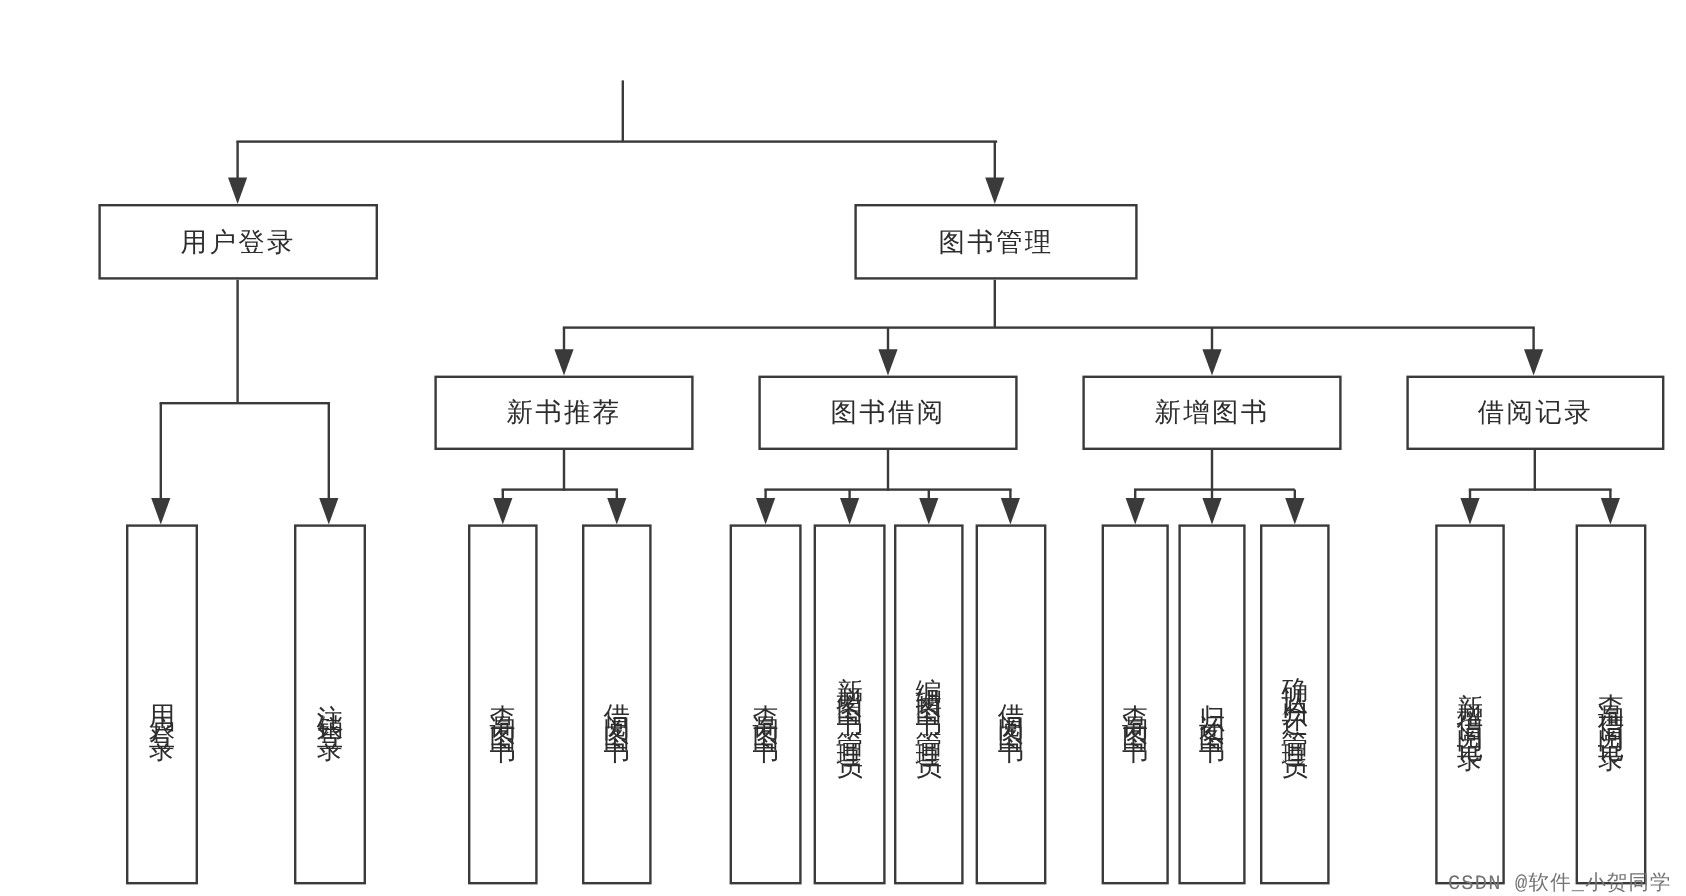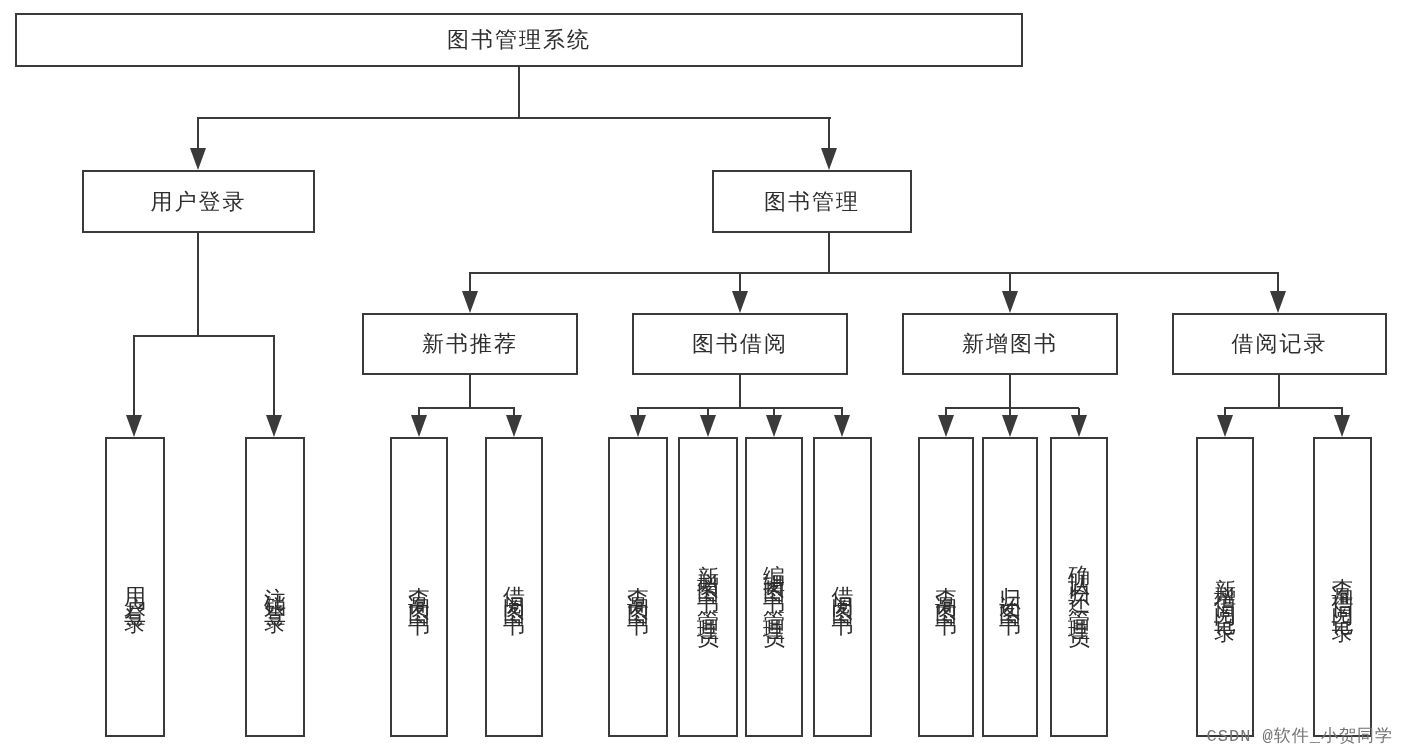--- a/index.html
+++ b/index.html
@@ -90,28 +90,25 @@
   <div class="line v" style="left:1078px;top:408px;height:10px;"></div>
   <div class="arr" style="left:1071px;top:415px;"></div>
 
   <div class="line v" style="left:1278px;top:375px;height:34px;"></div>
   <div class="line h" style="left:1224px;top:407px;width:119px;"></div>
   <div class="line v" style="left:1224px;top:408px;height:10px;"></div>
   <div class="arr" style="left:1217px;top:415px;"></div>
   <div class="line v" style="left:1341px;top:408px;height:10px;"></div>
   <div class="arr" style="left:1334px;top:415px;"></div>
 
-  <div class="hbox" style="left:15px;top:13px;width:1008px;height:54px;">
-    <span>图书管理系统</span>
-  </div>
 
   <div class="hbox" style="left:82px;top:170px;width:233px;height:63px;">
     <span>用户登录</span>
   </div>
-  <div class="hbox" style="left:712px;top:170px;width:200px;height:63px;">
+  <div class="hbox" style="left:712px;top:170px;width:236px;height:63px;">
     <span>图书管理</span>
   </div>
 
   <div class="hbox" style="left:362px;top:313px;width:216px;height:62px;">
     <span>新书推荐</span>
   </div>
   <div class="hbox" style="left:632px;top:313px;width:216px;height:62px;">
     <span>图书借阅</span>
   </div>
   <div class="hbox" style="left:902px;top:313px;width:216px;height:62px;">

